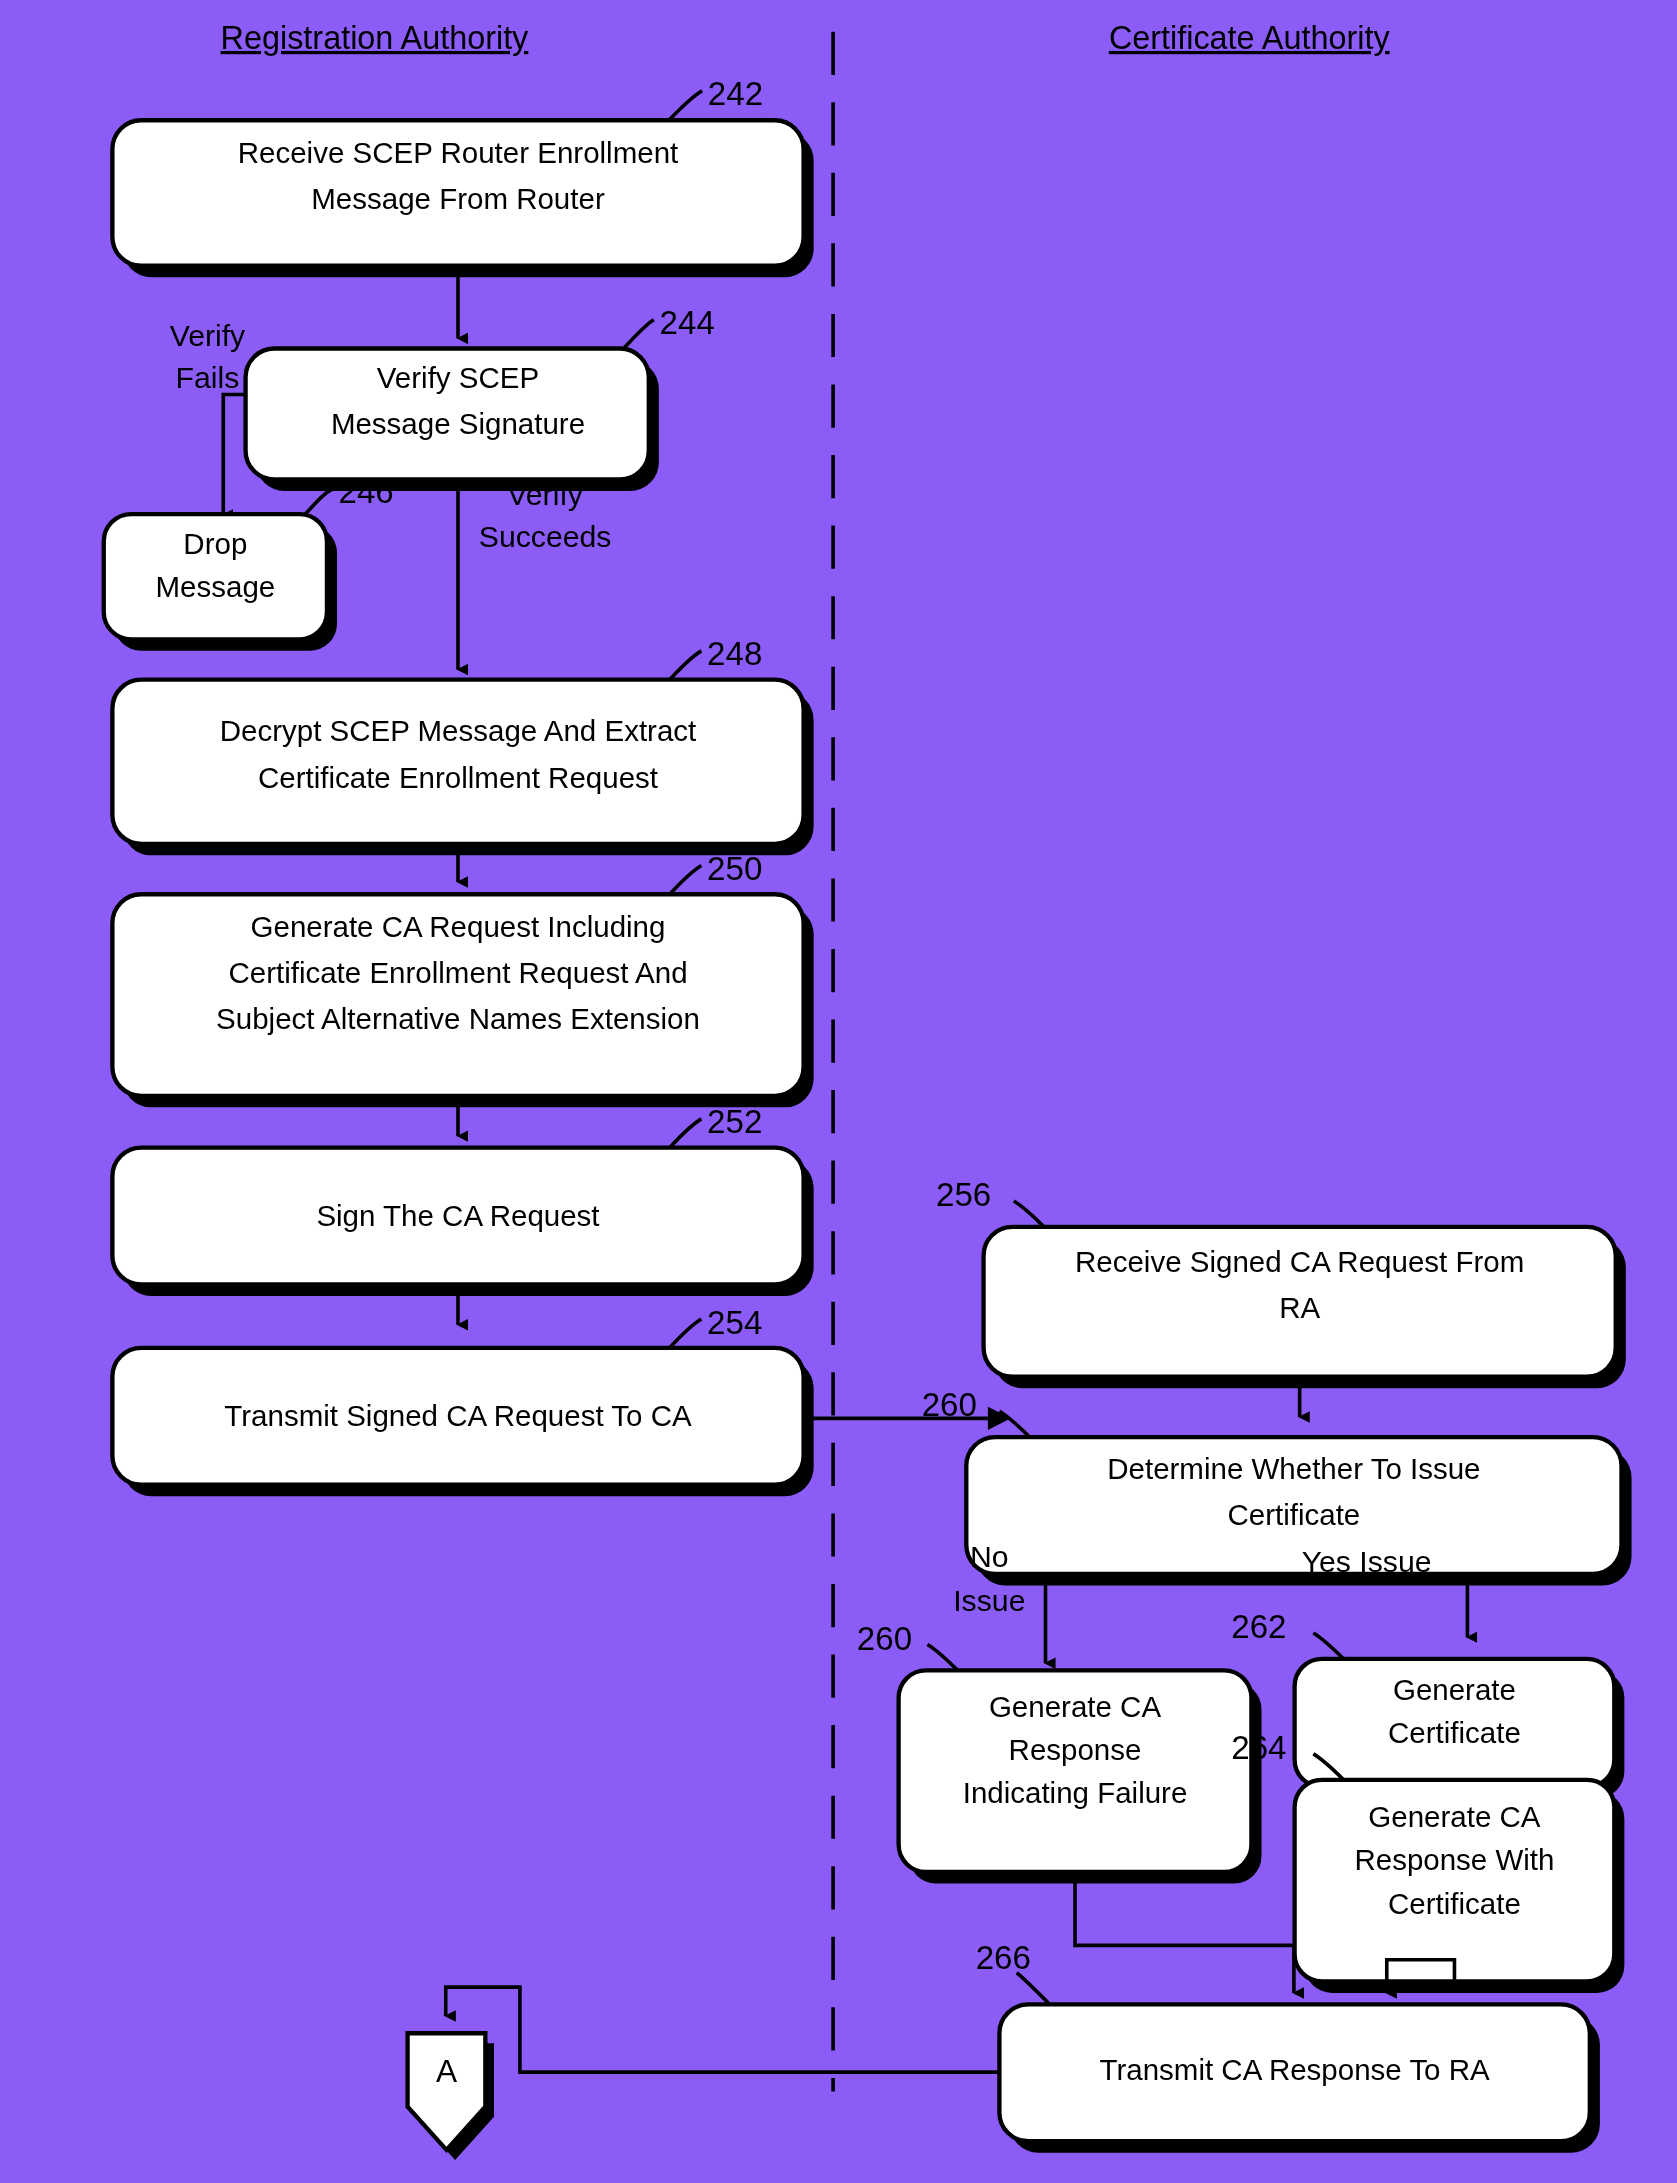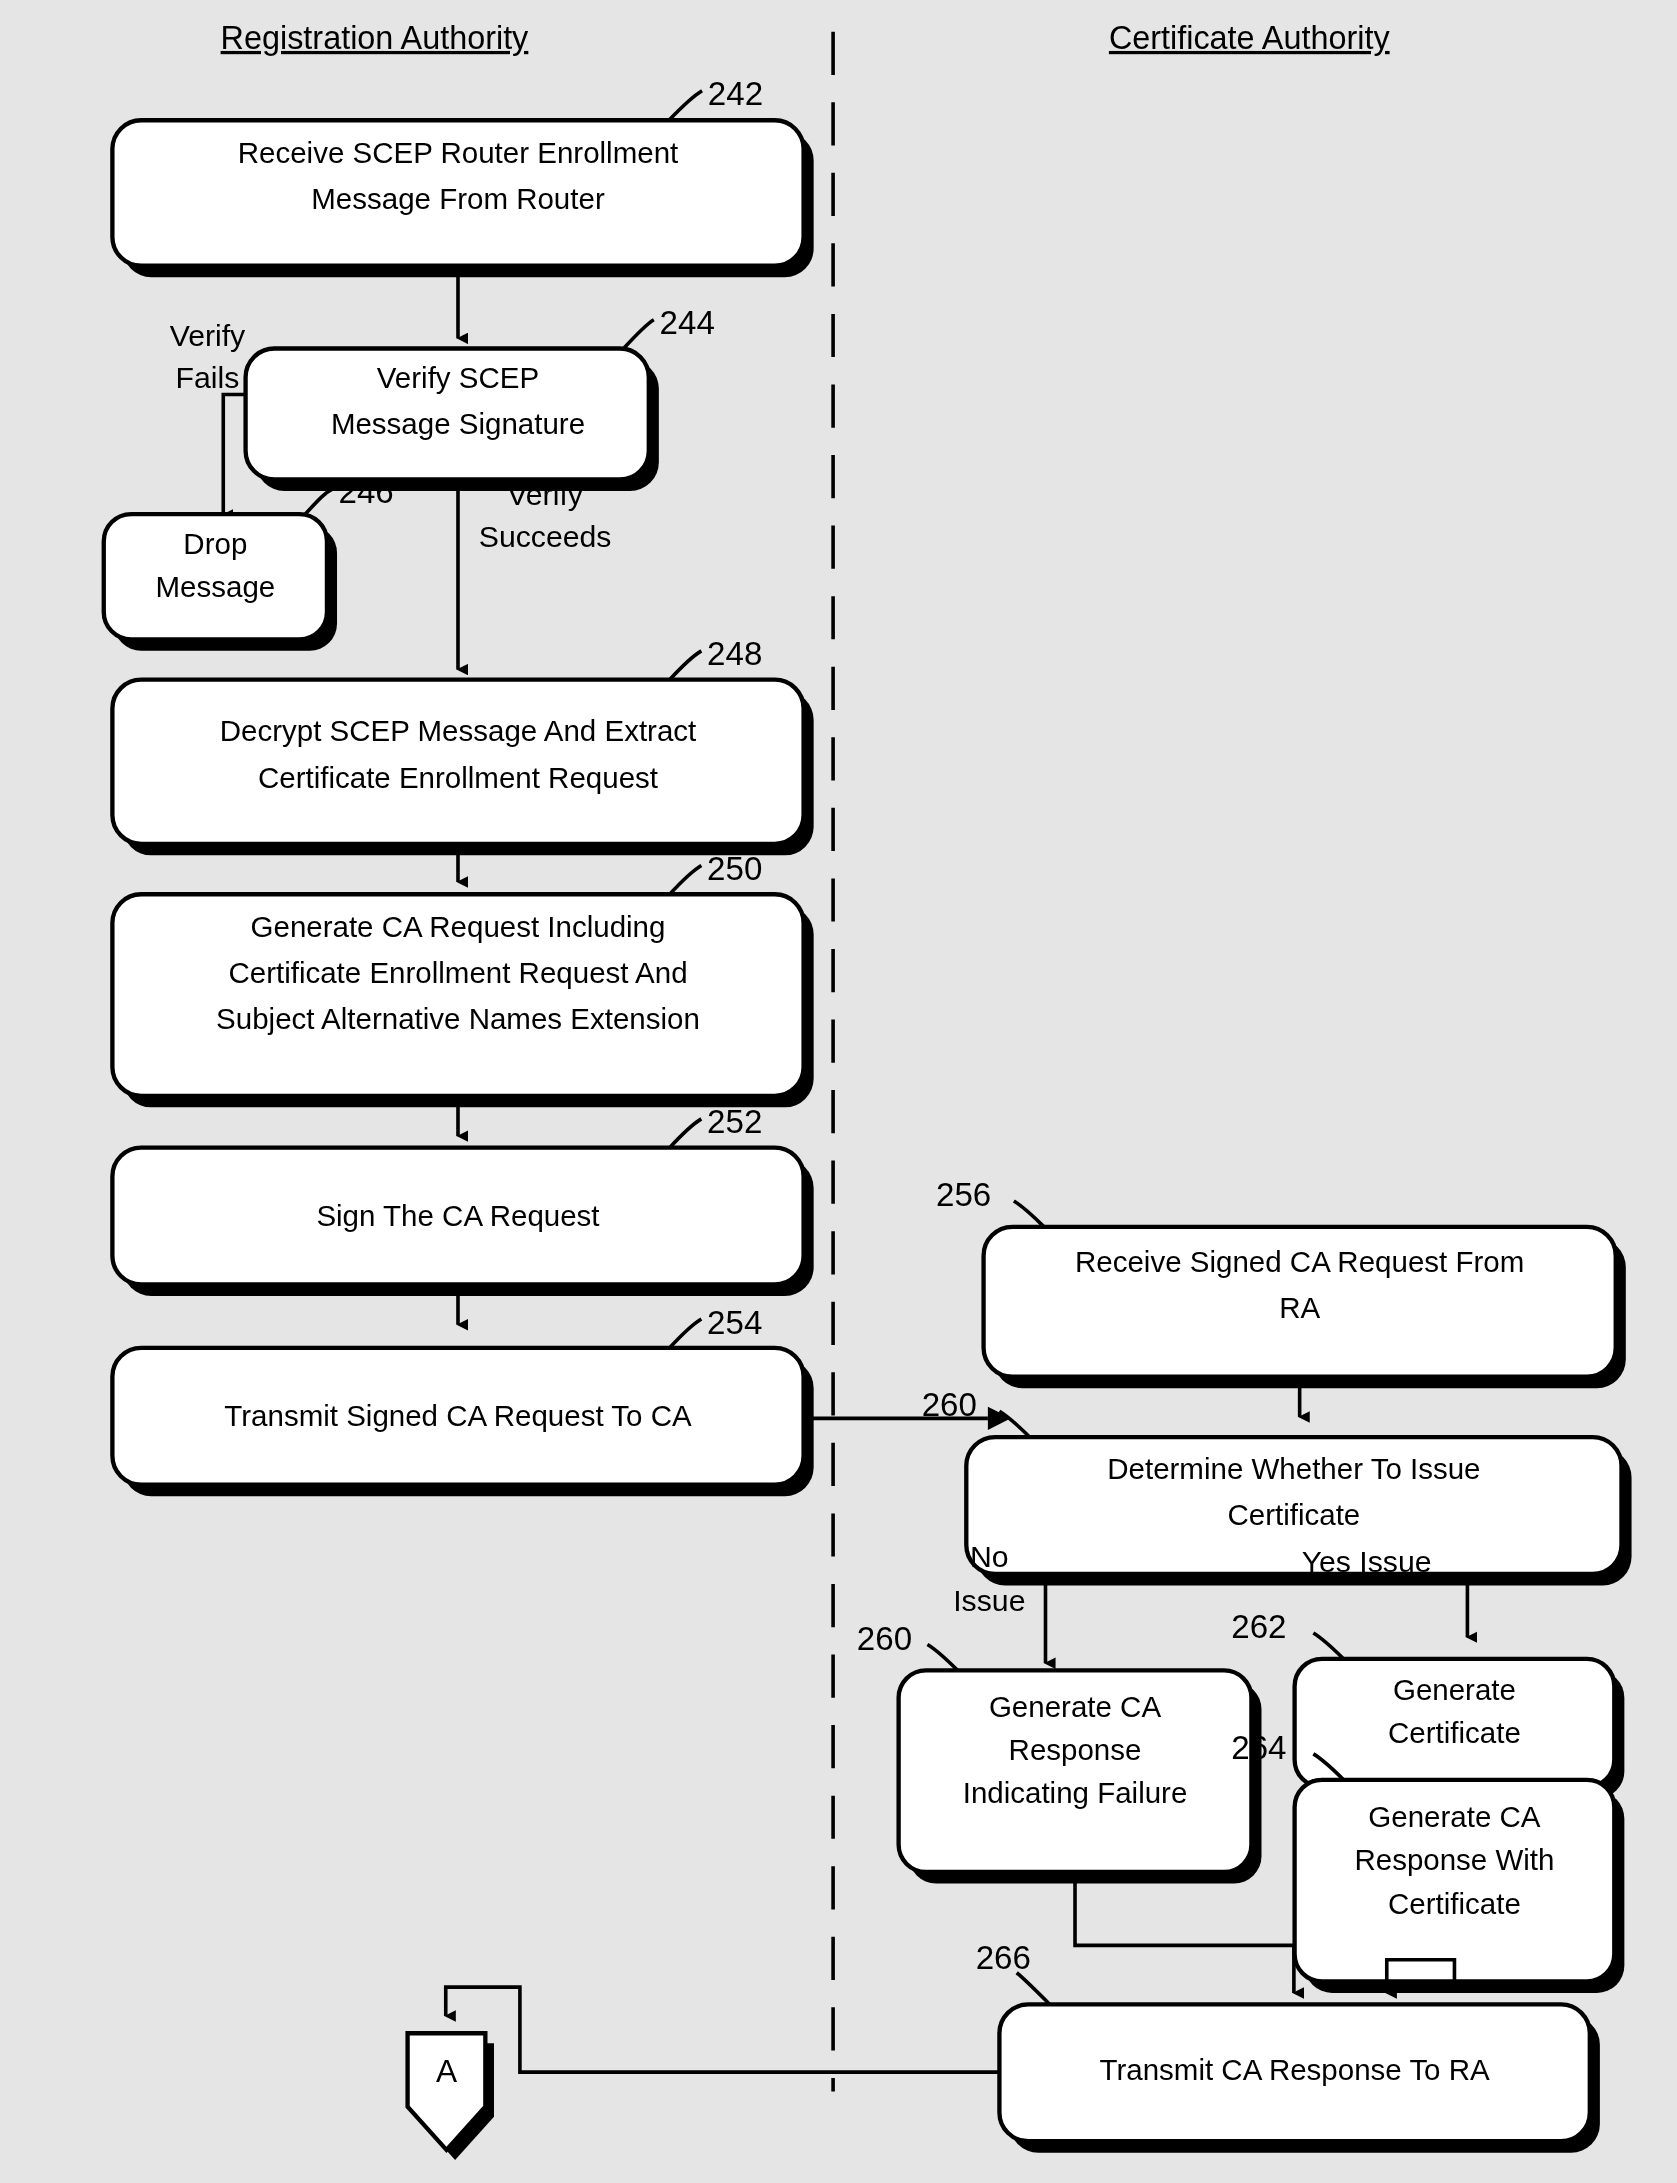--- a/index.html
+++ b/index.html
@@ -4,21 +4,21 @@
 <style>
   html, body {
     margin: 0;
     padding: 0;
     background: #ffffff;
   }
   #figure-root {
     position: relative;
     width: 1677px;
     height: 2183px;
-    background: #e5e5e5;
+    background: #8b5cf6;
     font-family: "Liberation Sans", sans-serif;
   }
   svg.flow {
     display: block;
     width: 1677px;
     height: 2183px;
   }
   .box-shape {
     fill: #ffffff;
     stroke: #000000;

